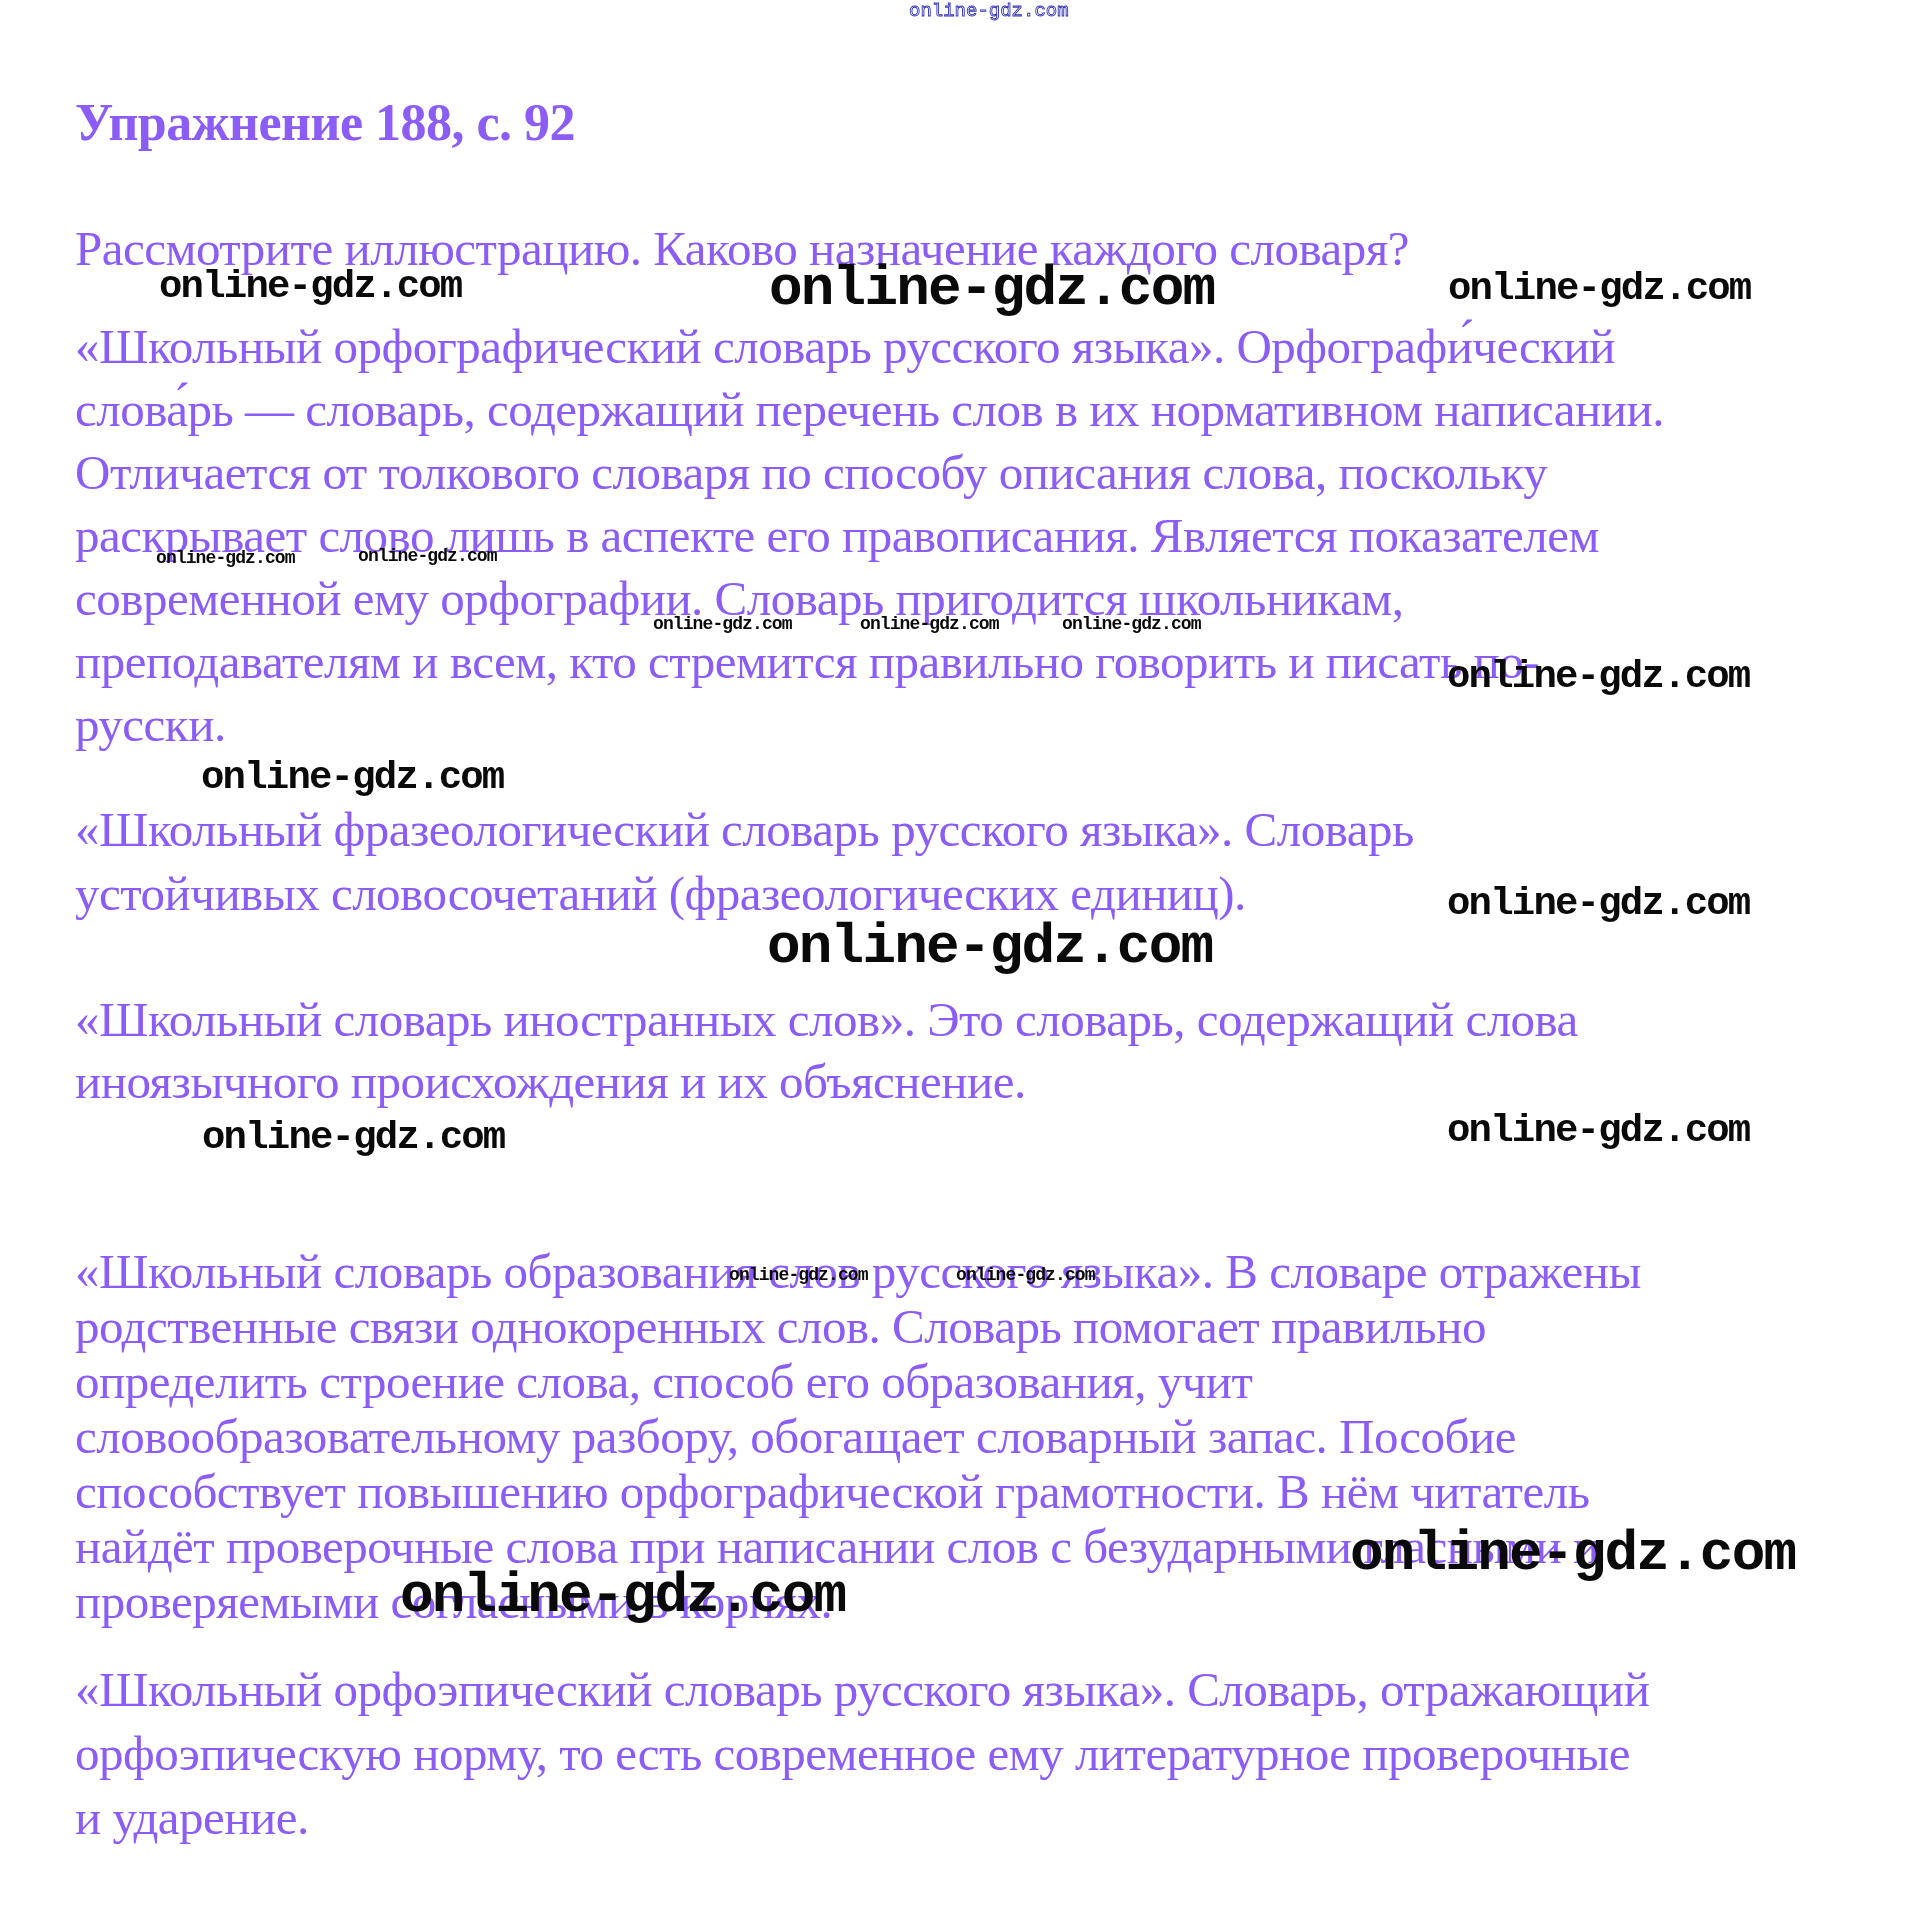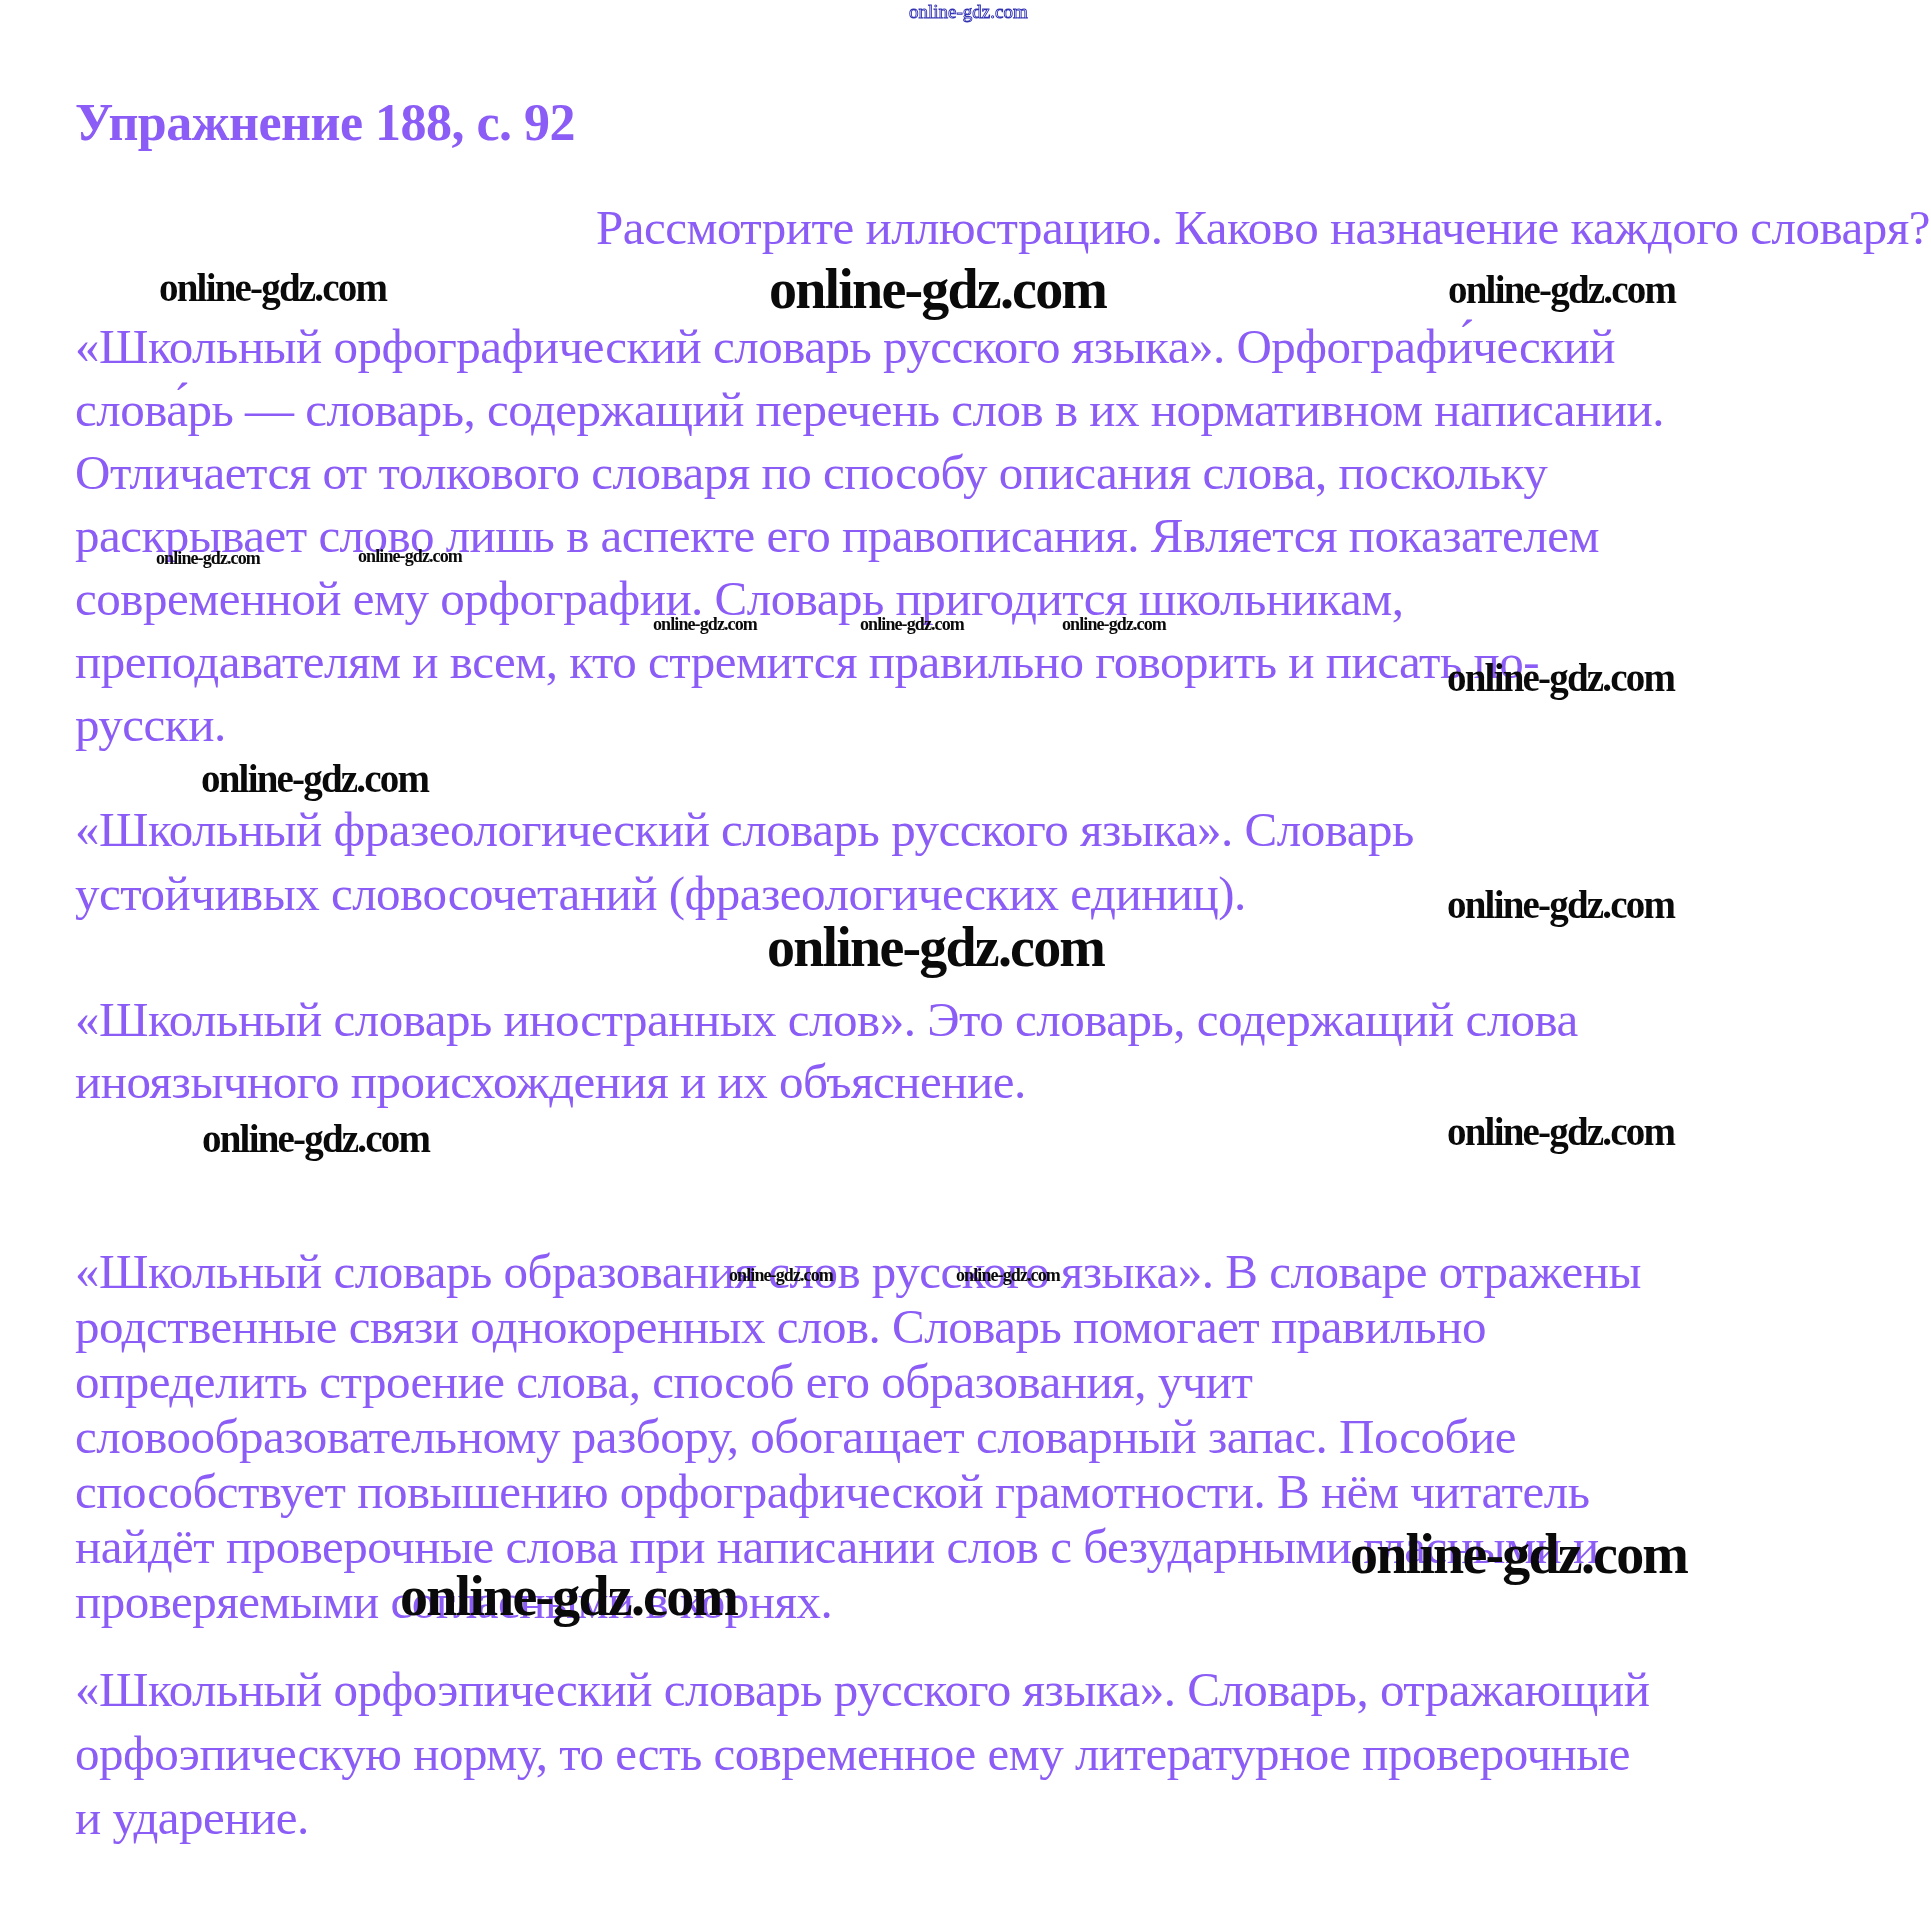--- a/index.html
+++ b/index.html
@@ -15,30 +15,30 @@
     position:absolute;
     left:75px;
     width:1855px;
     font-size:49px;
     line-height:63px;
     letter-spacing:-0.5px;
     white-space:pre-line; 
     color:#8b5cf6;
   }
   #title    { top:95px;  font-weight:700; font-size:52px; line-height:56px; }
-  #question { top:196px;text-align:right; }
+  #question { top:217px; }
   #p1       { top:315px; }
   #p2       { top:798px;  line-height:64px; }
   #p3       { top:989px; line-height:62px; }
   #p4       { top:1244px; line-height:55px; }
   #p5       { top:1658px; line-height:64px; }
 
   .wm {
     position:absolute;
-    font-family:Liberation Serif, serif;
+    font-family:Liberation Mono, monospace;
     font-weight:700;
     line-height:1;
     white-space:nowrap;
     color:#0a0a0a;
   }
   .wm-s { font-size:18px; letter-spacing:-0.9px; }
   .wm-m { font-size:39px; letter-spacing:-1.8px; }
   .wm-l { font-size:56px; letter-spacing:-1.8px; }
   .wm-blue {
     font-size:19px;

